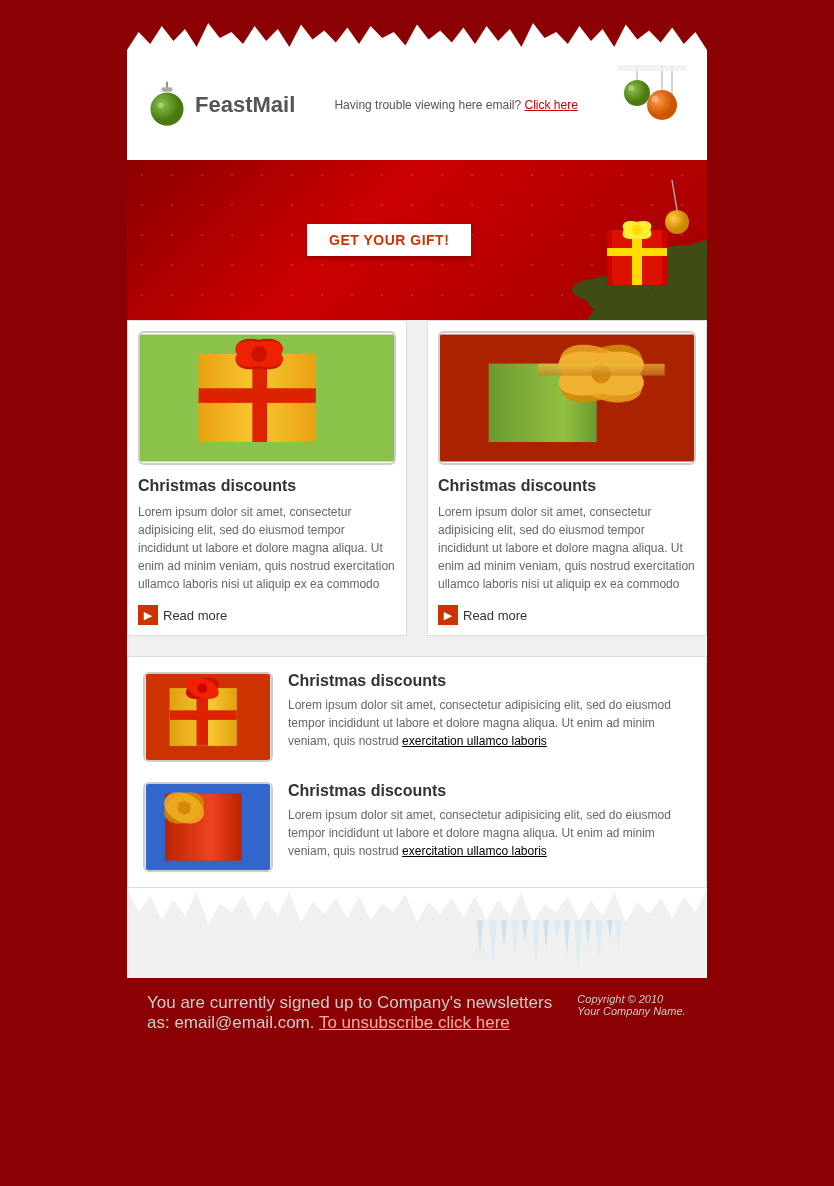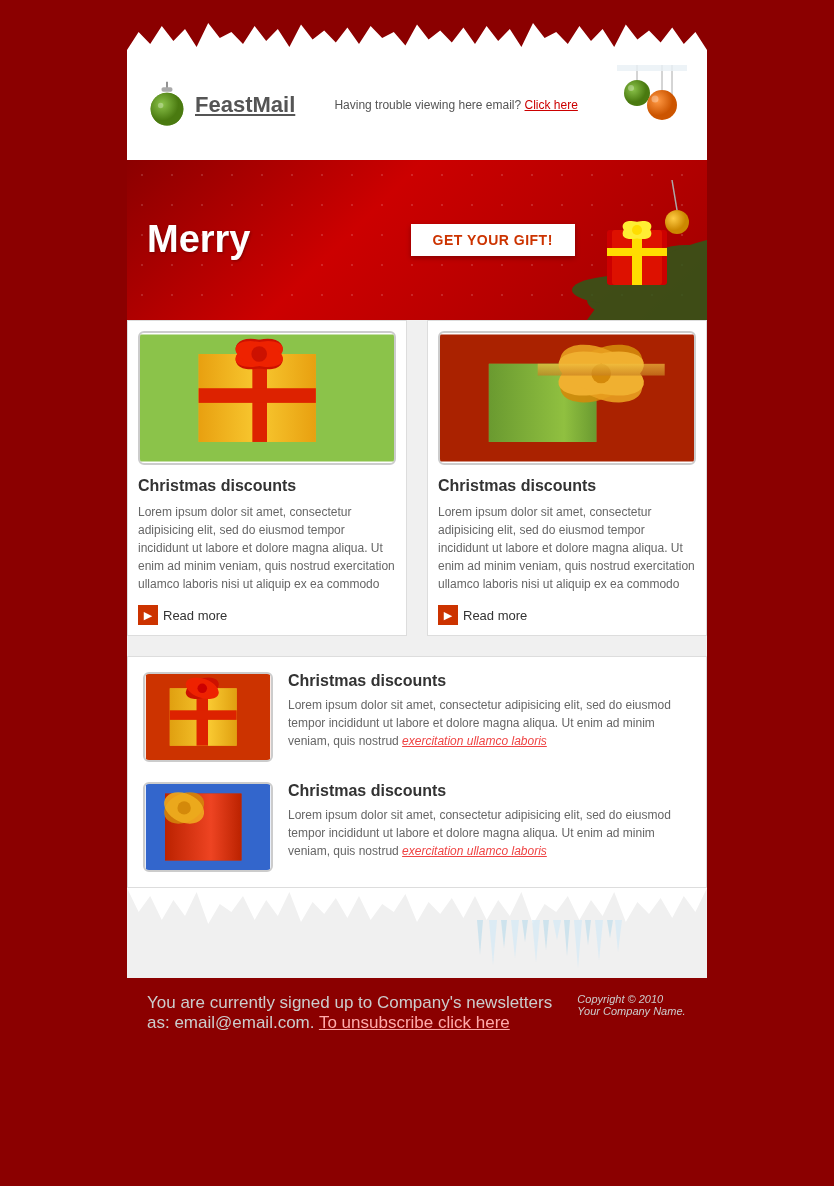--- a/index.html
+++ b/index.html
@@ -37,21 +37,20 @@
       gap: 8px;
     }
     .logo-icon {
       width: 40px;
       height: 50px;
     }
     .logo-text {
       font-size: 22px;
       color: #555;
       font-weight: bold;
-      text-decoration: underline;
     }
     .header-notice {
       font-size: 12px;
       color: #555;
     }
     .header-notice a {
       color: #cc0000;
     }
     
     .banner {
@@ -184,23 +183,22 @@
       color: #333;
       font-weight: bold;
       margin-bottom: 6px;
     }
     .list-item-text {
       font-size: 12px;
       color: #666;
       line-height: 1.5;
     }
     .list-item-text a {
-      color: #ef4444;
+      color: #000000;
       text-decoration: underline;
-      font-style: italic;
     }
     
     .torn-bottom {
       width: 100%;
       height: 40px;
       background: #fff;
       clip-path: polygon(0% 0%, 2% 60%, 4% 20%, 6% 80%, 8% 30%, 10% 70%, 12% 10%, 14% 90%, 16% 40%, 18% 60%, 20% 20%, 22% 80%, 24% 30%, 26% 70%, 28% 10%, 30% 85%, 32% 35%, 34% 65%, 36% 25%, 38% 75%, 40% 20%, 42% 80%, 44% 40%, 46% 60%, 48% 15%, 50% 85%, 52% 35%, 54% 65%, 56% 25%, 58% 75%, 60% 20%, 62% 80%, 64% 30%, 66% 70%, 68% 10%, 70% 90%, 72% 40%, 74% 60%, 76% 20%, 78% 80%, 80% 30%, 82% 70%, 84% 10%, 86% 85%, 88% 35%, 90% 65%, 92% 25%, 94% 75%, 96% 20%, 98% 60%, 100% 0%);
       position: relative;
     }
     
@@ -291,21 +289,21 @@
 
         <rect x="0" y="0" width="70" height="6" fill="#e8f0f5" opacity="0.8"></rect>
       </svg>
     </div>
   </div>
 
   <div class="banner">
     <div class="banner-snowflakes"></div>
     <div style="z-index:1;">
       <div class="banner-title">
-        <span>Merry</span><br>
+        <br>
       </div>
     </div>
 
     <svg class="banner-pine" viewBox="0 0 260 160" xmlns="http://www.w3.org/2000/svg">
 
       <g fill="#2d5a1b" opacity="0.85">
         <ellipse cx="200" cy="140" rx="60" ry="20"></ellipse>
         <ellipse cx="220" cy="120" rx="50" ry="18"></ellipse>
         <ellipse cx="180" cy="130" rx="55" ry="15"></ellipse>
         <ellipse cx="240" cy="100" rx="40" ry="15"></ellipse>

